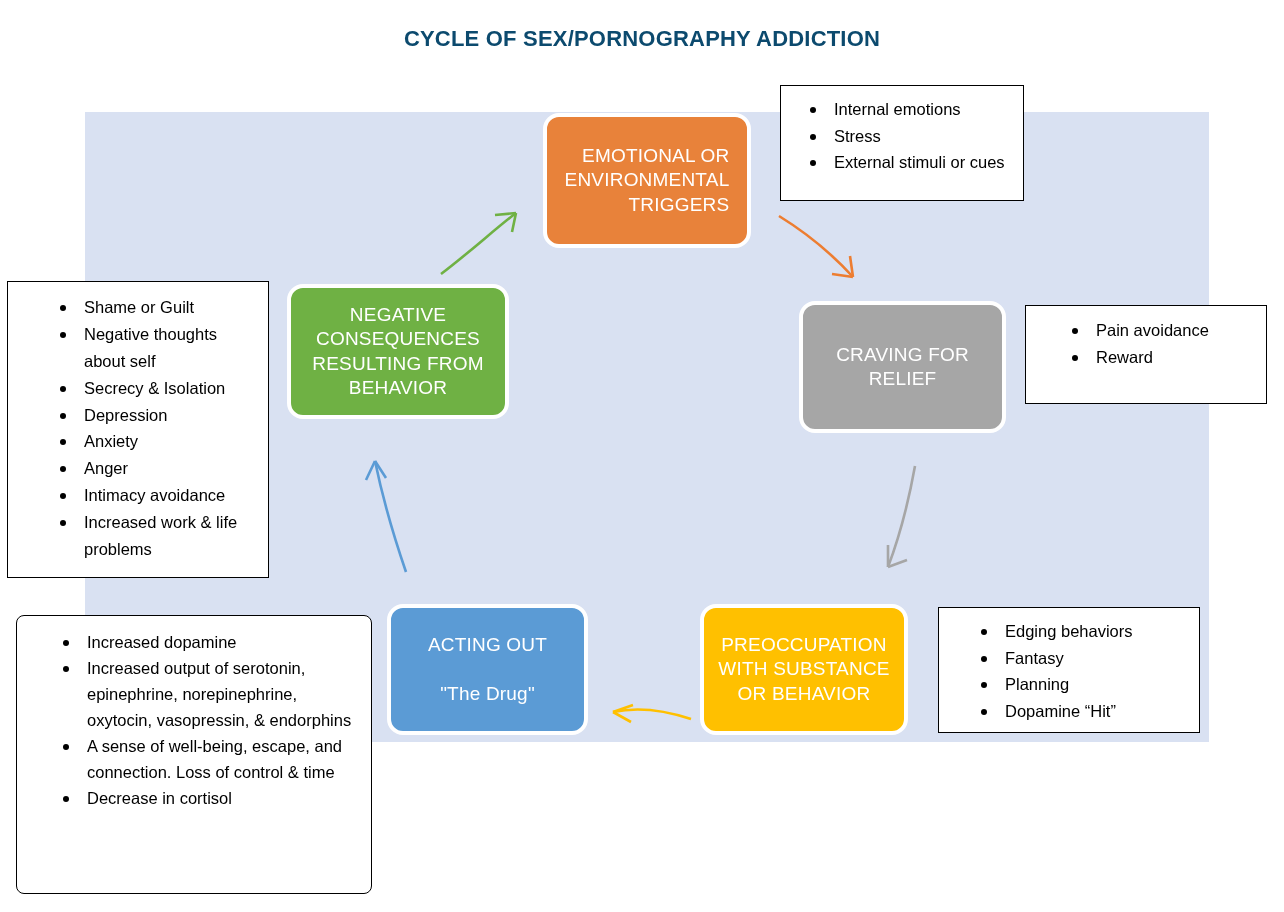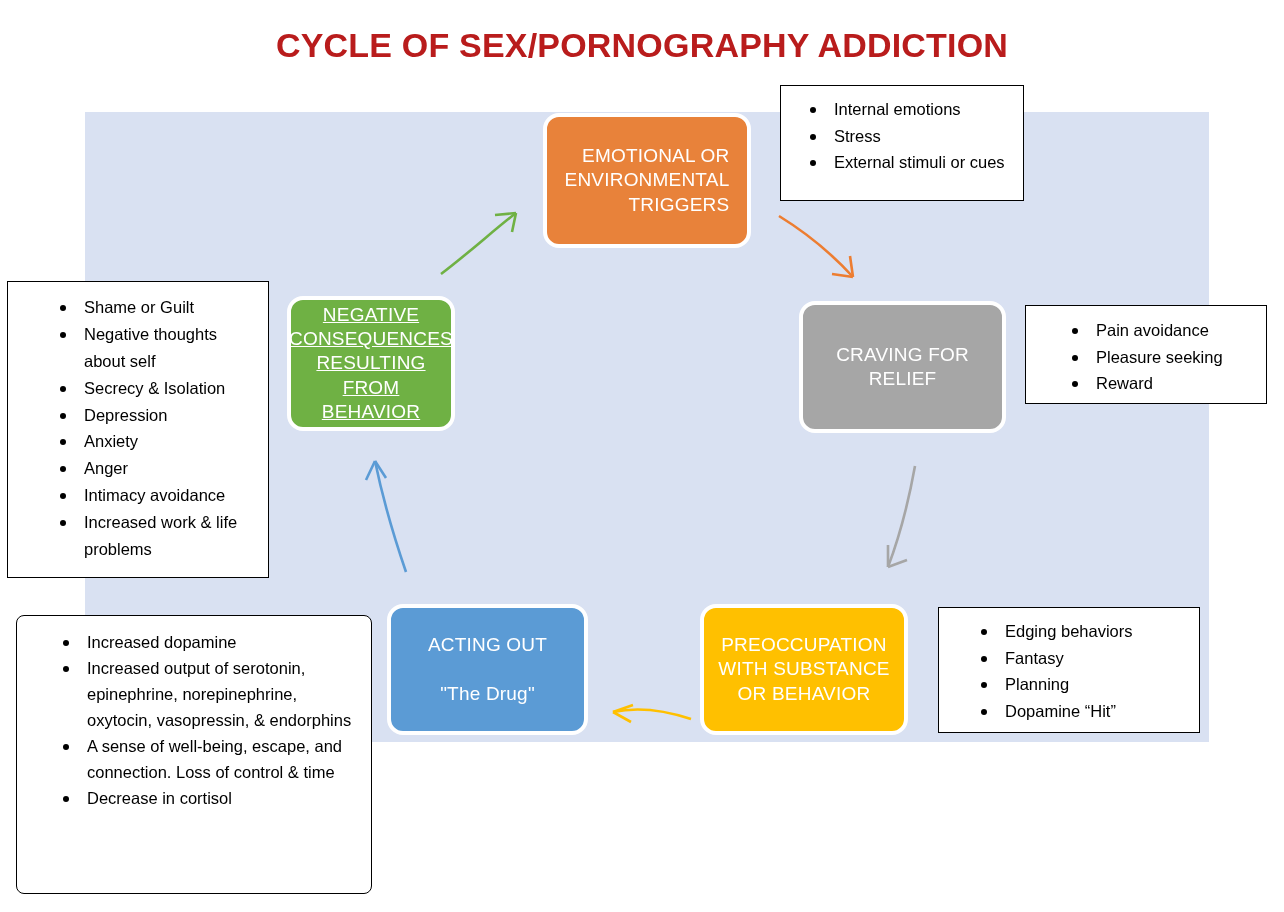--- a/index.html
+++ b/index.html
@@ -22,24 +22,24 @@
     height: 912px;
   }
 
   
   #page-title {
     position: absolute;
     left: 0;
     top: 26px;
     width: 1284px;
     text-align: center;
-    font-size: 34px;
+    font-size: 22px;
     font-weight: 700;
     letter-spacing: 0.2px;
-    color: #b91c1c;
+    color: #0c4a6e;
     font-family: "Liberation Sans", sans-serif;
   }
 
   
   #cycle-panel {
     position: absolute;
     left: 85px;
     top: 112px;
     width: 1124px;
     height: 630px;
@@ -87,23 +87,22 @@
   }
   #node-preoccupation {
     left: 700px; top: 604px; width: 208px; height: 131px;
     background: #FFC000;
   }
   #node-acting-out {
     left: 387px; top: 604px; width: 201px; height: 131px;
     background: #5B9BD5;
   }
   #node-negative-consequences {
-    left: 287px; top: 296px; width: 168px; height: 135px;
+    left: 287px; top: 284px; width: 222px; height: 135px;
     background: #6FB144;
-    text-decoration: underline;
   }
 
   
   .callout {
     position: absolute;
     box-sizing: border-box;
     background: #ffffff;
     border: 1.6px solid #000000;
     font-family: "Liberation Sans", sans-serif;
   }
@@ -225,21 +224,20 @@
     <ul>
         <li>Internal emotions</li>
         <li>Stress</li>
         <li>External stimuli or cues</li>
       </ul>
   </div>
 
   <div class="callout" id="callout-craving">
     <ul>
         <li>Pain avoidance</li>
-        <li>Pleasure seeking</li>
         <li>Reward</li>
       </ul>
   </div>
 
   <div class="callout" id="callout-preoccupation">
     <ul>
         <li>Edging behaviors</li>
         <li>Fantasy</li>
         <li>Planning</li>
         <li>Dopamine “Hit”</li>

